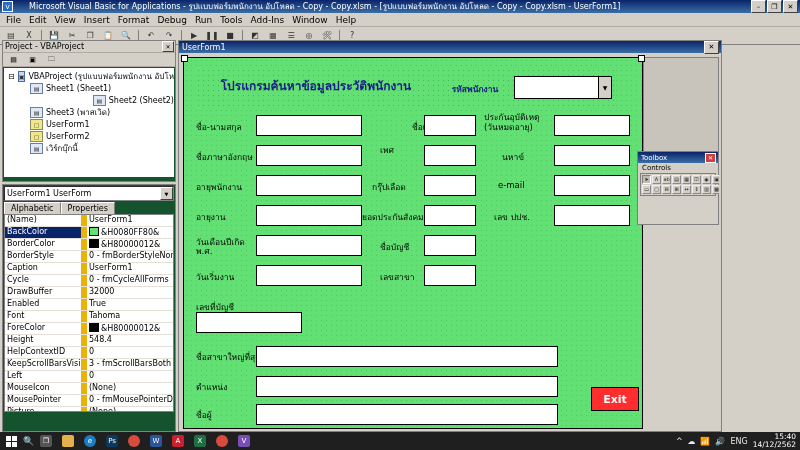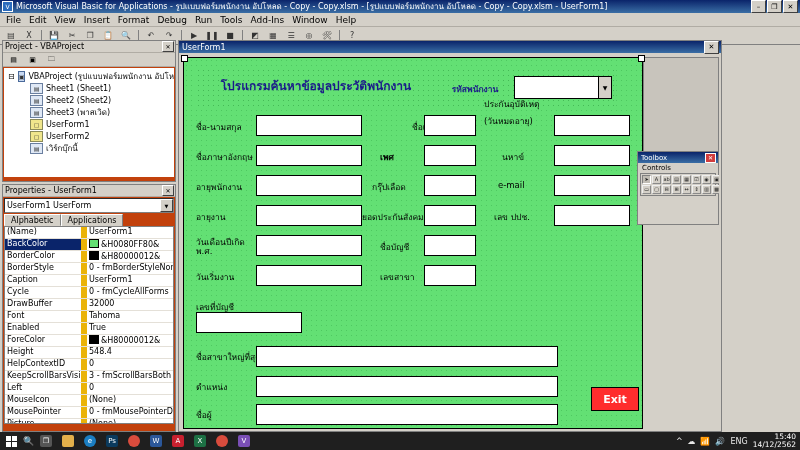--- a/index.html
+++ b/index.html
@@ -9,35 +9,35 @@
     font-size:9px;
     background:#3a6ea5;
     -webkit-font-smoothing:none;
   }
   .app{position:relative;width:800px;height:450px;background:#6d6d6d;}
 
   
   .vbe{position:absolute;left:0;top:0;width:800px;height:432px;background:#d4d0c8;}
   .vbe-title{
     height:13px;background:linear-gradient(#0a246a,#3a6ea5);
-    color:#fff;font-size:8px;display:flex;align-items:center;padding-left:2px;gap:3px;
+    color:#fff;font-size:8px;display:flex;align-items:center;padding-left:2px;gap:16px;
   }
   .vbe-title .tico{width:9px;height:9px;background:#2b6bbd;border:1px solid #fff;font-size:6px;color:#fff;
     display:flex;align-items:center;justify-content:center;}
   .tbtns{margin-left:auto;display:flex;gap:1px;padding-right:2px;}
   .tbtn{width:13px;height:11px;background:#d4d0c8;border:1px solid #fff;border-right-color:#404040;border-bottom-color:#404040;
     font-size:7px;color:#000;display:flex;align-items:center;justify-content:center;}
   .menubar{height:13px;background:#d4d0c8;border-bottom:1px solid #b0aca4;display:flex;align-items:center;font-size:9px;padding-left:2px;}
   .menubar span{padding:0 4px;color:#000;}
   .toolbar{height:17px;background:#d4d0c8;display:flex;align-items:center;gap:2px;padding:0 3px;border-bottom:1px solid #808080;}
   .tbi{width:14px;height:14px;border:1px solid transparent;display:flex;align-items:center;justify-content:center;font-size:8px;color:#333;}
   .tsep{width:1px;height:12px;background:#808080;margin:0 2px;}
 
   
-  .panel{position:absolute;background:#c2410c;border:1px solid #808080;}
+  .panel{position:absolute;background:#14532d;border:1px solid #808080;}
   .panel-cap{height:11px;background:#d4d0c8;display:flex;align-items:center;font-size:8px;padding-left:2px;color:#000;border-bottom:1px solid #b0aca4;}
   .panel-cap .x{margin-left:auto;width:10px;height:9px;border:1px solid #fff;border-right-color:#404040;border-bottom-color:#404040;
      font-size:6px;display:flex;align-items:center;justify-content:center;margin-right:1px;background:#d4d0c8;}
   .proj{left:2px;top:40px;width:172px;height:140px;}
   .proj-toolbar{height:13px;display:flex;align-items:center;gap:2px;padding-left:2px;background:#d4d0c8;border-bottom:1px solid #b0aca4;}
   .proj-toolbar .b{width:15px;height:11px;border:1px solid #d4d0c8;font-size:7px;display:flex;align-items:center;justify-content:center;}
   .tree{background:#fff;height:107px;margin:1px;overflow:hidden;font-size:8px;padding:2px 0 0 2px;}
   .tnode{display:flex;align-items:center;gap:3px;height:12px;white-space:nowrap;}
   .tnode .ic{width:11px;height:9px;background:#f0e68c;border:1px solid #8a8a5a;font-size:6px;display:flex;align-items:center;justify-content:center;color:#333;}
   .tnode.ms .ic{background:#dfe8f5;border-color:#6a7fa0;}
@@ -182,21 +182,21 @@
       <div class="tree">
         <div class="tnode root" style="padding-left:2px;">
           <span>⊟</span>
           <span class="ic">▣</span>
           <span>VBAProject (รูปแบบฟอร์มพนักงาน อัปโหลด - Copy</span>
         </div>
         <div class="tnode ms" style="padding-left:24px;">
           <span class="ic">▤</span>
           <span>Sheet1 (Sheet1)</span>
         </div>
-        <div class="tnode ms" style="padding-left:24px;">
+        <div class="tnode ms" style="padding-left:24px;justify-content:flex-end;">
           <span class="ic">▤</span>
           <span>Sheet2 (Sheet2)</span>
         </div>
         <div class="tnode ms" style="padding-left:24px;">
           <span class="ic">▤</span>
           <span>Sheet3 (พาสเวิด)</span>
         </div>
         <div class="tnode" style="padding-left:24px;">
           <span class="ic">▢</span>
           <span>UserForm1</span>
@@ -206,31 +206,27 @@
           <span>UserForm2</span>
         </div>
         <div class="tnode ms" style="padding-left:24px;">
           <span class="ic">▤</span>
           <span>เวิร์กบุ๊กนี้</span>
         </div>
       </div>
     </div>
 
     <div class="panel props">
-      <div class="panel-cap">
-        <span>Properties - UserForm1</span>
-        <span class="x">✕</span>
-      </div>
       <div class="props-combo">
         <span>UserForm1 UserForm</span>
         <span class="arr">▼</span>
       </div>
       <div class="props-tabs">
         <div class="sel">Alphabetic</div>
-        <div>Applications</div>
+        <div>Properties</div>
       </div>
       <div class="grid">
         <div class="grow">
             <div class="gk">(Name)</div>
             <div class="gv">UserForm1</div>
           </div>
         <div class="grow sel">
             <div class="gk">BackColor</div>
             <div class="gv"><span class="swatch" style="background:#63e074"></span><span>&amp;H0080FF80&amp;</span></div>
           </div>
@@ -248,26 +244,26 @@
           </div>
         <div class="grow">
             <div class="gk">Cycle</div>
             <div class="gv">0 - fmCycleAllForms</div>
           </div>
         <div class="grow">
             <div class="gk">DrawBuffer</div>
             <div class="gv">32000</div>
           </div>
         <div class="grow">
+            <div class="gk">Enabled</div>
+            <div class="gv">True</div>
+          </div>
+        <div class="grow">
             <div class="gk">Font</div>
             <div class="gv">Tahoma</div>
-          </div>
-        <div class="grow">
-            <div class="gk">Enabled</div>
-            <div class="gv">True</div>
           </div>
         <div class="grow">
             <div class="gk">ForeColor</div>
             <div class="gv"><span class="swatch" style="background:#000"></span><span>&amp;H80000012&amp;</span></div>
           </div>
         <div class="grow">
             <div class="gk">Height</div>
             <div class="gv">548.4</div>
           </div>
         <div class="grow">
@@ -330,32 +326,32 @@
           <div class="fbox" style="left:72px;top:147px;width:104px;height:19px;"></div>
           <div class="flabel" style="left:12px;top:180px;width:58px;line-height:9px;">วันเดือนปีเกิด พ.ศ.</div>
           <div class="fbox" style="left:72px;top:177px;width:104px;height:19px;"></div>
           <div class="flabel" style="left:12px;top:212px;">วันเริ่มงาน</div>
           <div class="fbox" style="left:72px;top:207px;width:104px;height:19px;"></div>
           <div class="flabel" style="left:12px;top:242px;font-family:Liberation Mono, monospace;">เลขที่บัญชี</div>
           <div class="fbox" style="left:12px;top:254px;width:104px;height:19px;"></div>
 
           <div class="flabel" style="left:196px;top:62px;margin-left:32px;">ชื่อเล่น</div>
           <div class="fbox" style="left:240px;top:57px;width:50px;height:19px;"></div>
-          <div class="flabel" style="left:196px;top:92px;font-weight:bold;">เพศ</div>
+          <div class="flabel" style="left:196px;top:85px;">เพศ</div>
           <div class="fbox" style="left:240px;top:87px;width:50px;height:19px;"></div>
           <div class="flabel" style="left:188px;top:122px;text-align:center;">กรุ๊ปเลือด</div>
           <div class="fbox" style="left:240px;top:117px;width:50px;height:19px;"></div>
           <div class="flabel" style="left:178px;top:152px;">ยอดประกันสังคม</div>
           <div class="fbox" style="left:240px;top:147px;width:50px;height:19px;"></div>
           <div class="flabel" style="left:196px;top:182px;">ชื่อบัญชี</div>
           <div class="fbox" style="left:240px;top:177px;width:50px;height:19px;"></div>
           <div class="flabel" style="left:196px;top:212px;">เลขสาขา</div>
           <div class="fbox" style="left:240px;top:207px;width:50px;height:19px;"></div>
 
-          <div class="flabel" style="left:300px;top:38px;width:64px;line-height:17px;">ประกันอุบัติเหตุ (วันหมดอายุ)</div>
+          <div class="flabel" style="left:300px;top:54px;width:64px;line-height:10px;">ประกันอุบัติเหตุ (วันหมดอายุ)</div>
           <div class="fbox" style="left:370px;top:57px;width:74px;height:19px;"></div>
           <div class="flabel" style="left:318px;top:92px;">นหาข์</div>
           <div class="fbox" style="left:370px;top:87px;width:74px;height:19px;"></div>
           <div class="flabel" style="left:314px;top:122px;">e-mail</div>
           <div class="fbox" style="left:370px;top:117px;width:74px;height:19px;"></div>
           <div class="flabel" style="left:310px;top:152px;">เลข ปปช.</div>
           <div class="fbox" style="left:370px;top:147px;width:74px;height:19px;"></div>
 
           <div class="flabel" style="left:12px;top:292px;">ชื่อสาขาใหญ่ที่สุด</div>
           <div class="fbox" style="left:72px;top:288px;width:300px;height:19px;"></div>

